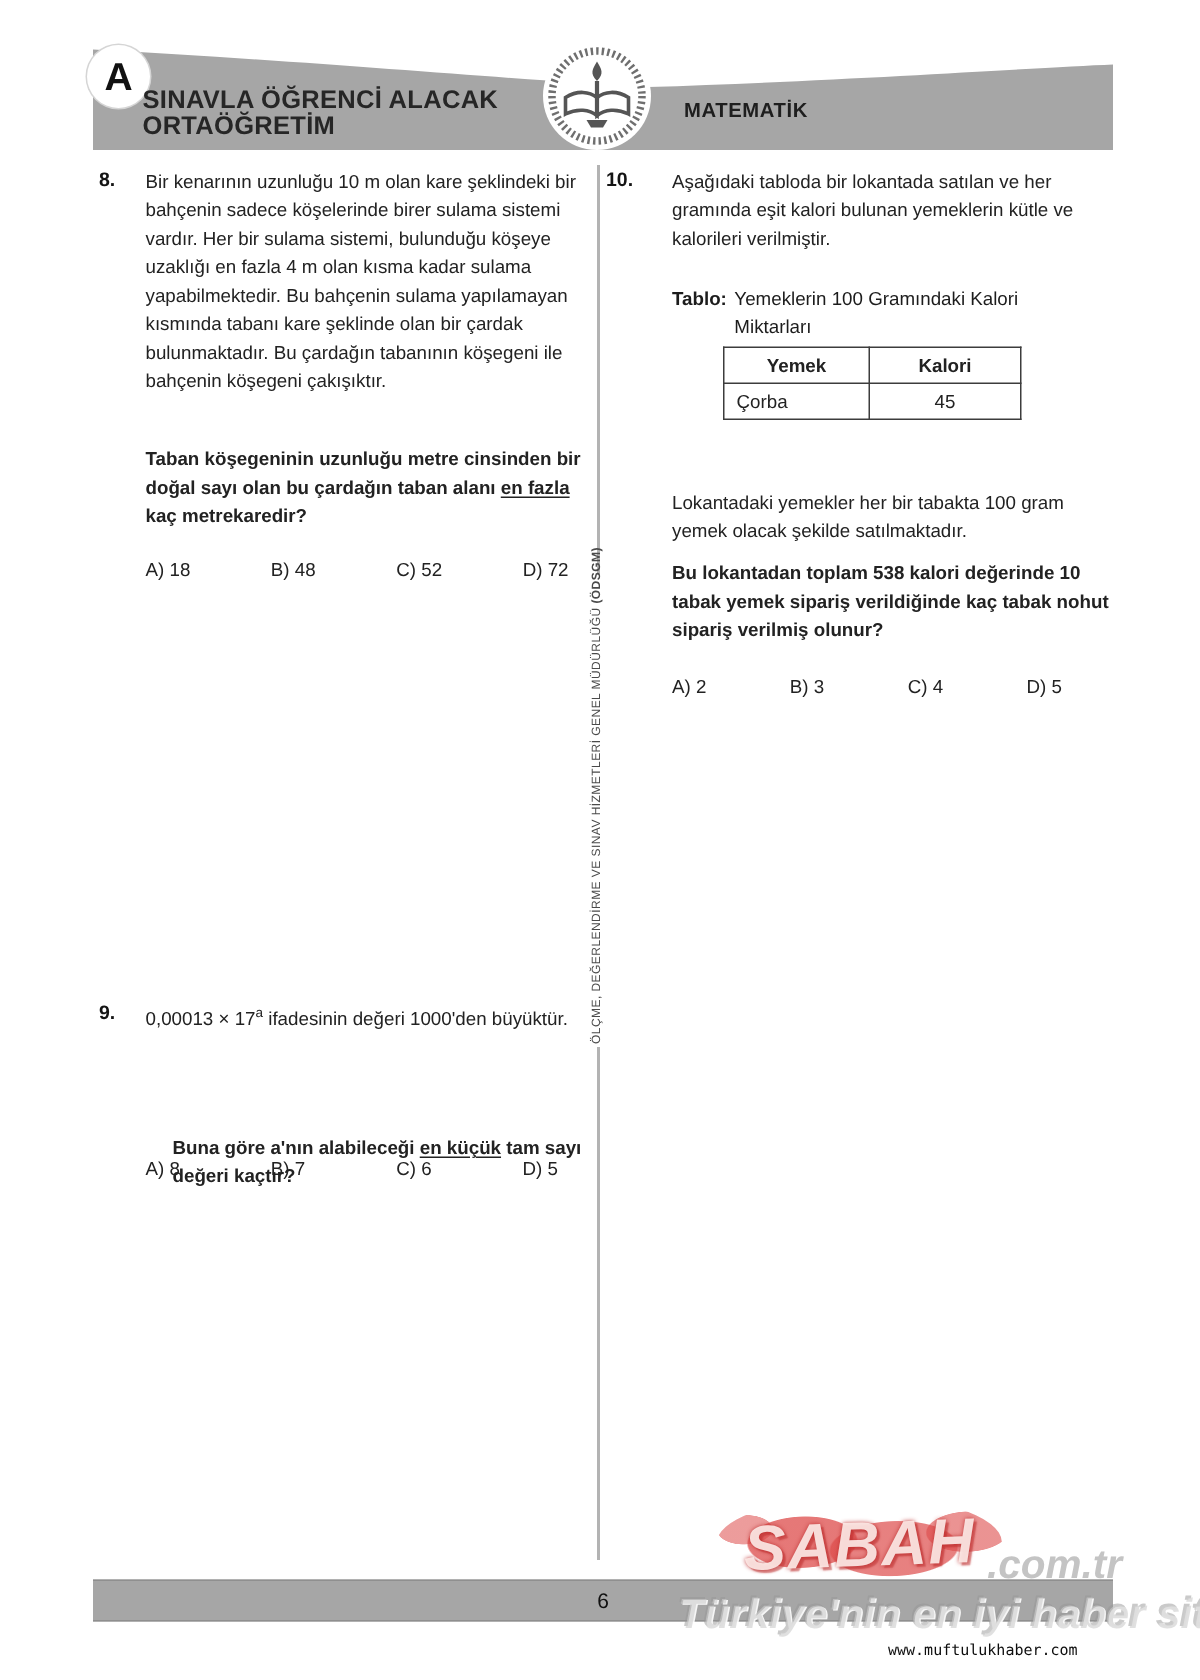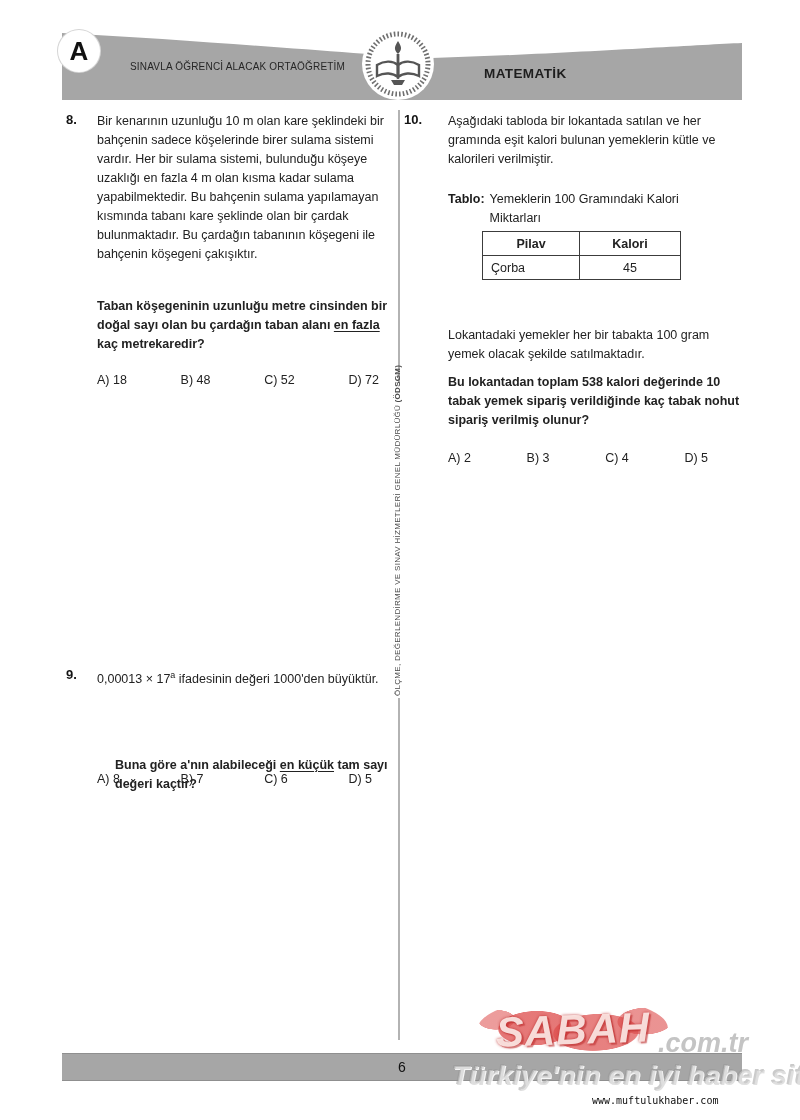--- a/index.html
+++ b/index.html
@@ -12,26 +12,26 @@
   .abs{position:absolute;}
 
   
   #header-band{left:62px;top:28px;width:680px;height:72px;}
   #version-badge{
     left:58px;top:30px;width:42px;height:42px;border-radius:50%;
     background:#ffffff;display:flex;align-items:center;justify-content:center;
     font-weight:bold;font-size:26px;color:#111;box-shadow:0 0 0 1px #d5d5d5;
   }
   #exam-title{
-    left:95px;top:58px;width:285px;text-align:center;
-    font-weight:normal;font-size:10px;line-height:17px;color:#262626;
+    left:95px;top:58px;width:285px;text-align:left;
+    font-weight:bold;font-size:17px;line-height:17px;color:#262626;
     letter-spacing:0.2px;
   }
   #subject-title{
-    left:468px;top:66px;font-weight:bold;font-size:13.5px;color:#1e1e1e;
+    left:440px;top:66px;font-weight:bold;font-size:13.5px;color:#1e1e1e;
     letter-spacing:0.4px;
     padding-left:16px;
   }
   #meb-emblem{left:361px;top:27px;}
 
   
   .qnum{font-weight:bold;font-size:13px;color:#141414;}
   .body-text{font-size:12.5px;line-height:19px;color:#222;text-align:left;}
   .prompt{font-weight:bold;}
   .prompt u, .body-text u{text-underline-offset:2px;}
@@ -171,21 +171,21 @@
 <div class="abs body-text" style="left:448px;top:112px;width:300px;">Aşağıdaki tabloda bir lokantada satılan ve her gramında eşit kalori bulunan yemeklerin kütle ve kalorileri verilmiştir.</div>
 
 <div class="abs tablo-row" style="left:448px;top:190px;width:300px;">
   <span class="tablo-label">Tablo:</span>
   <span style="width:232px;display:inline-block;">Yemeklerin 100 Gramındaki Kalori Miktarları</span>
 </div>
 
 <table class="kalori abs" style="left:482px;top:231px;">
   <thead>
     <tr>
-      <th>Pilav</th>
+      <th>Yemek</th>
       <th>Kalori</th>
     </tr>
   </thead>
   <tbody>
     <tr>
       <td class="food">Çorba</td>
       <td class="cal">45</td>
     </tr>
   </tbody>
 </table>

